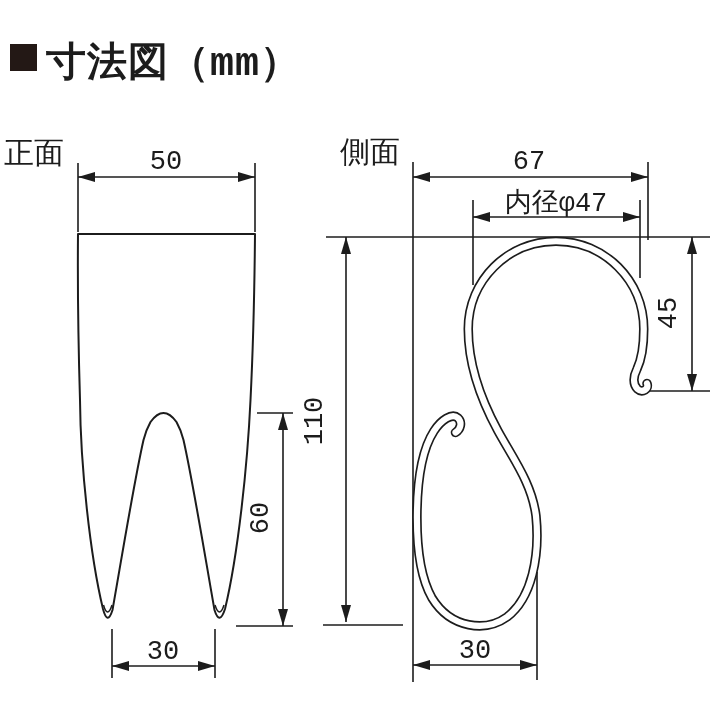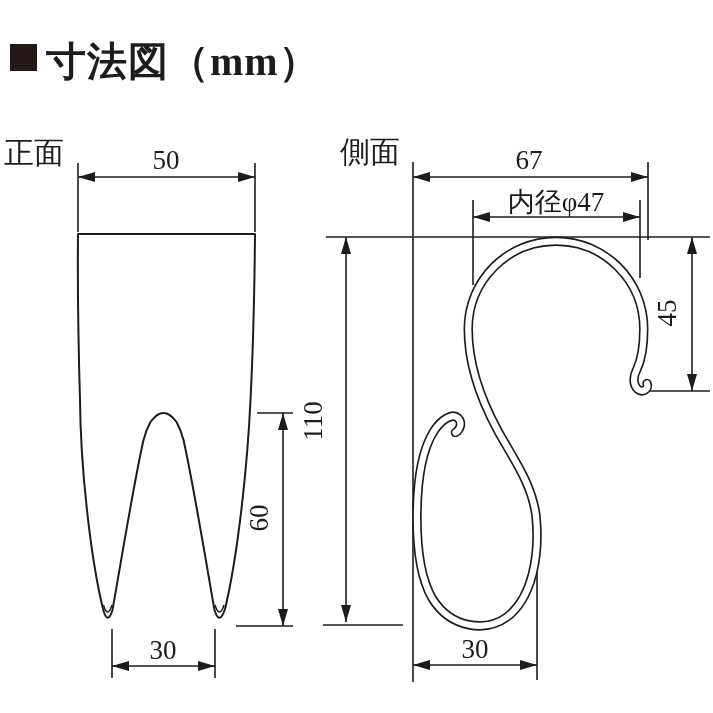--- a/index.html
+++ b/index.html
@@ -1,18 +1,18 @@
 <!DOCTYPE html>
 <html><head>
 <meta charset="utf-8">
 <style>
   html,body{margin:0;padding:0;background:#ffffff;}
   .page{
     width:713px;height:713px;position:relative;background:#ffffff;
-    font-family:Liberation Serif, serif;overflow:hidden;
+    font-family:Liberation Mono, monospace;overflow:hidden;
   }
   svg{display:block;}
   .ln{stroke:#1c1c1c;stroke-width:1.6;fill:none;}
   .thin{stroke:#1c1c1c;stroke-width:1.5;fill:none;}
   .outline{stroke:#1c1c1c;stroke-width:2;fill:#ffffff;stroke-linejoin:round;}
   .tube-outer{stroke:#1c1c1c;stroke-width:9.5;fill:none;stroke-linecap:round;stroke-linejoin:round;}
   .tube-inner{stroke:#ffffff;stroke-width:6.2;fill:none;stroke-linecap:round;stroke-linejoin:round;}
   .ah{fill:#1c1c1c;stroke:none;}
   .dim{font-size:27px;fill:#1c1c1c;}
   .vlabel{font-size:30px;fill:#1c1c1c;font-weight:500;}

